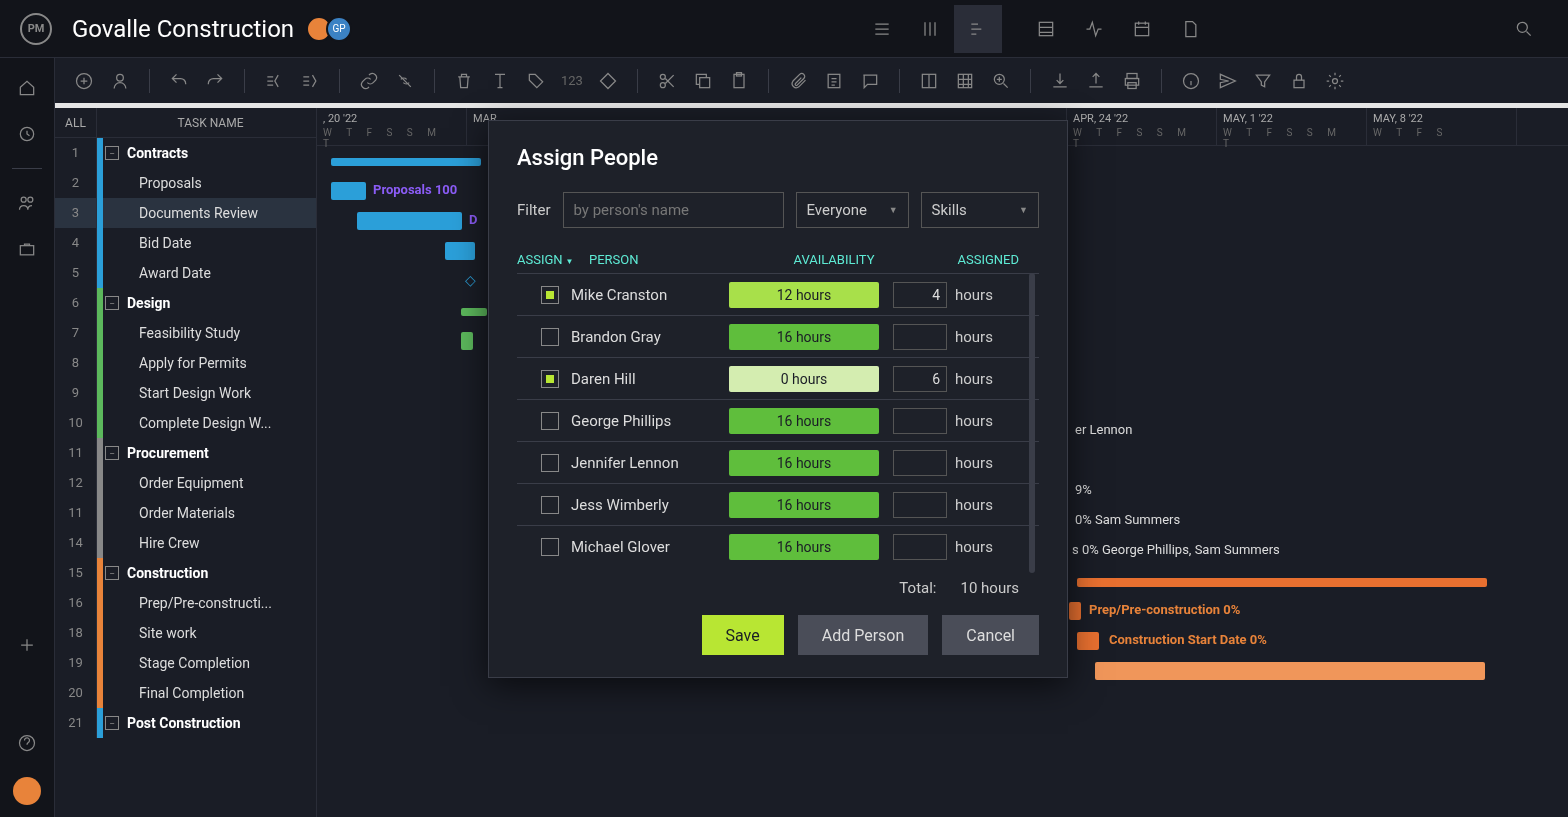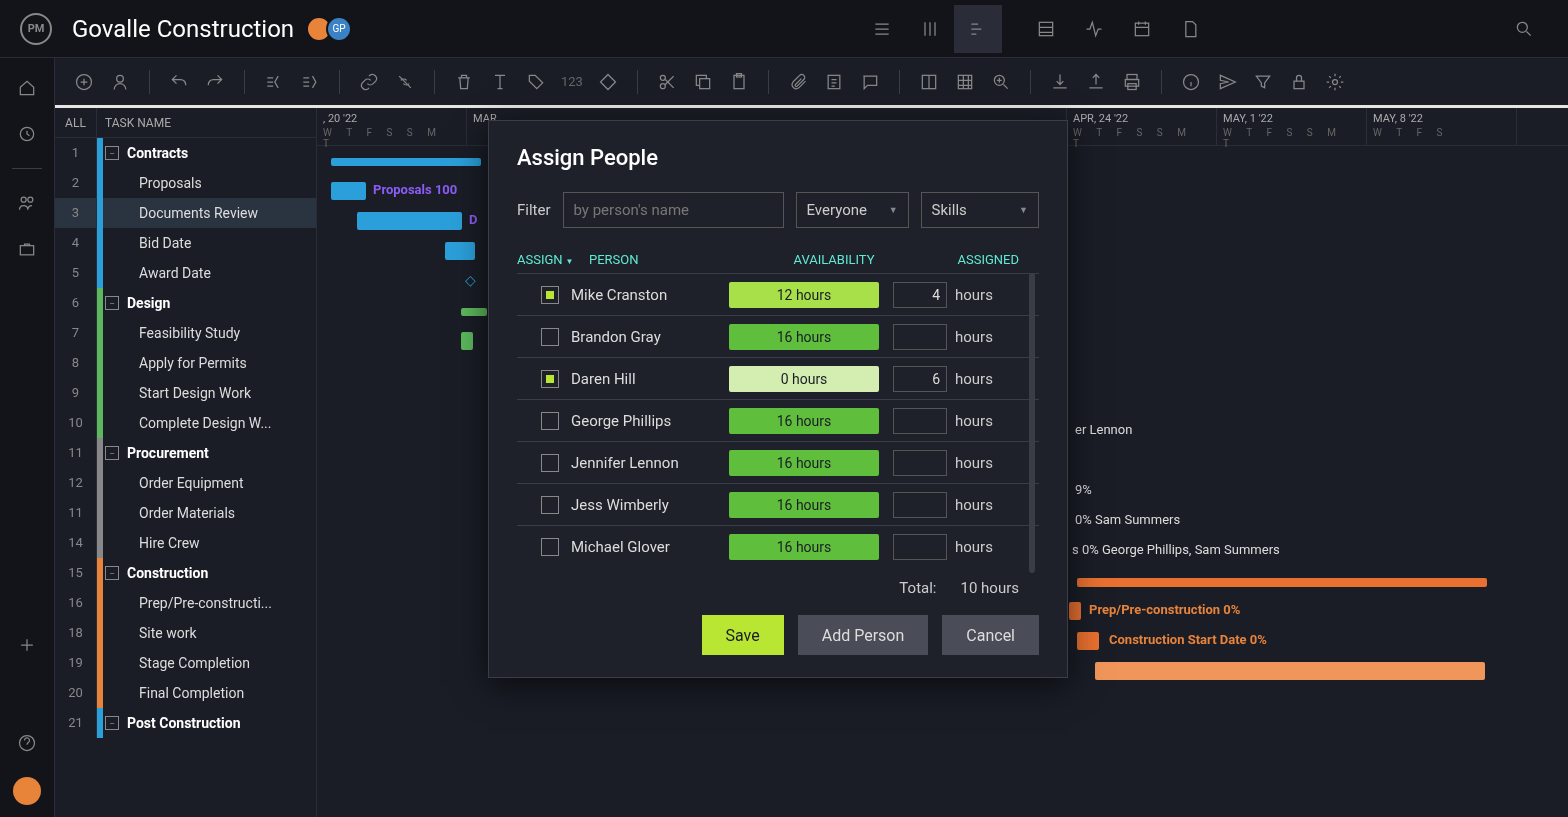--- a/index.html
+++ b/index.html
@@ -18,30 +18,30 @@
 .view-tab.active { background:#2a2d38; }
 .search-btn { margin-left:auto; width:48px; height:48px; display:flex; align-items:center; justify-content:center; color:#888; cursor:pointer; }
 
 
 .rail { position:absolute; left:0; top:58px; bottom:0; width:55px; background:#12141a; border-right:1px solid #2a2d38; display:flex; flex-direction:column; align-items:center; padding-top:18px; gap:22px; }
 .rail-icon { width:24px; height:24px; color:#888; cursor:pointer; display:flex; align-items:center; justify-content:center; }
 .rail-spacer { flex:1; }
 .rail-avatar { width:28px; height:28px; border-radius:50%; background:#e8833a; margin-bottom:12px; }
 
 
-.toolbar { position:absolute; left:55px; right:0; top:58px; height:50px; background:#1a1d26; border-bottom:3px solid #e5e5e5; display:flex; align-items:center; padding:0 18px; gap:14px; }
+.toolbar { position:absolute; left:55px; right:0; top:58px; height:50px; background:#1a1d26; border-bottom:5px solid #e5e5e5; display:flex; align-items:center; padding:0 18px; gap:14px; }
 .tb-icon { width:22px; height:22px; color:#888; cursor:pointer; display:flex; align-items:center; justify-content:center; }
 .tb-sep { width:1px; height:24px; background:#3a3d48; margin:0 4px; }
 .tb-num { color:#666; font-size:13px; }
 
 
 .task-panel { position:absolute; left:55px; top:108px; bottom:0; width:262px; background:#1a1d26; border-right:1px solid #2a2d38; overflow:hidden; }
 .task-head { display:flex; height:30px; border-bottom:1px solid #2a2d38; }
 .task-head .col-all { width:42px; text-align:center; font-size:12px; color:#aaa; line-height:30px; border-right:1px solid #2a2d38; }
-.task-head .col-name { flex:1; font-size:12px; color:#aaa; line-height:30px; padding-left:8px; }
+.task-head .col-name { flex:1; font-size:12px; color:#aaa; line-height:30px; padding-left:8px;text-align:center; }
 .task-row { display:flex; height:30px; align-items:center; }
 .task-row.selected { background:#2a3340; }
 .task-row .num { width:42px; text-align:center; font-size:13px; color:#888; border-right:1px solid #2a2d38; line-height:30px; }
 .task-row .bar { width:6px; height:30px; }
 .task-row .toggle { width:14px; height:14px; border:1px solid #888; margin:0 4px 0 2px; display:flex; align-items:center; justify-content:center; font-size:10px; color:#888; }
 .task-row .name { flex:1; font-size:14px; color:#ddd; padding-left:4px; overflow:hidden; text-overflow:ellipsis; white-space:nowrap; }
 .task-row.group .name { font-weight:bold; color:#fff; }
 .task-row:not(.group) .name { padding-left:36px; }
 .bar.blue{background:#2b9fd9;} .bar.green{background:#5cb85c;} .bar.gray{background:#888;} .bar.orange{background:#e8833a;}
 

